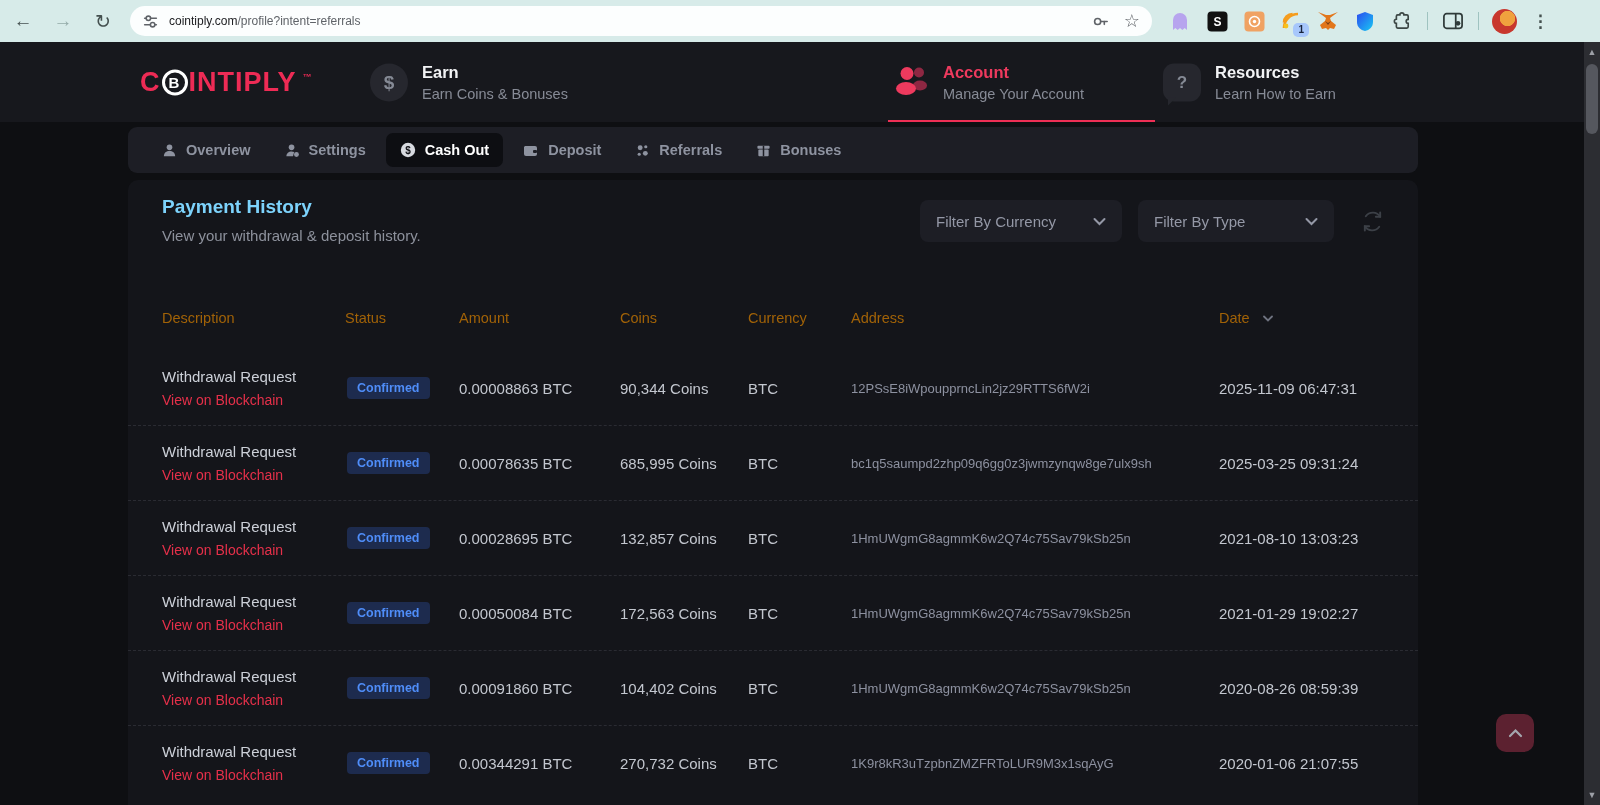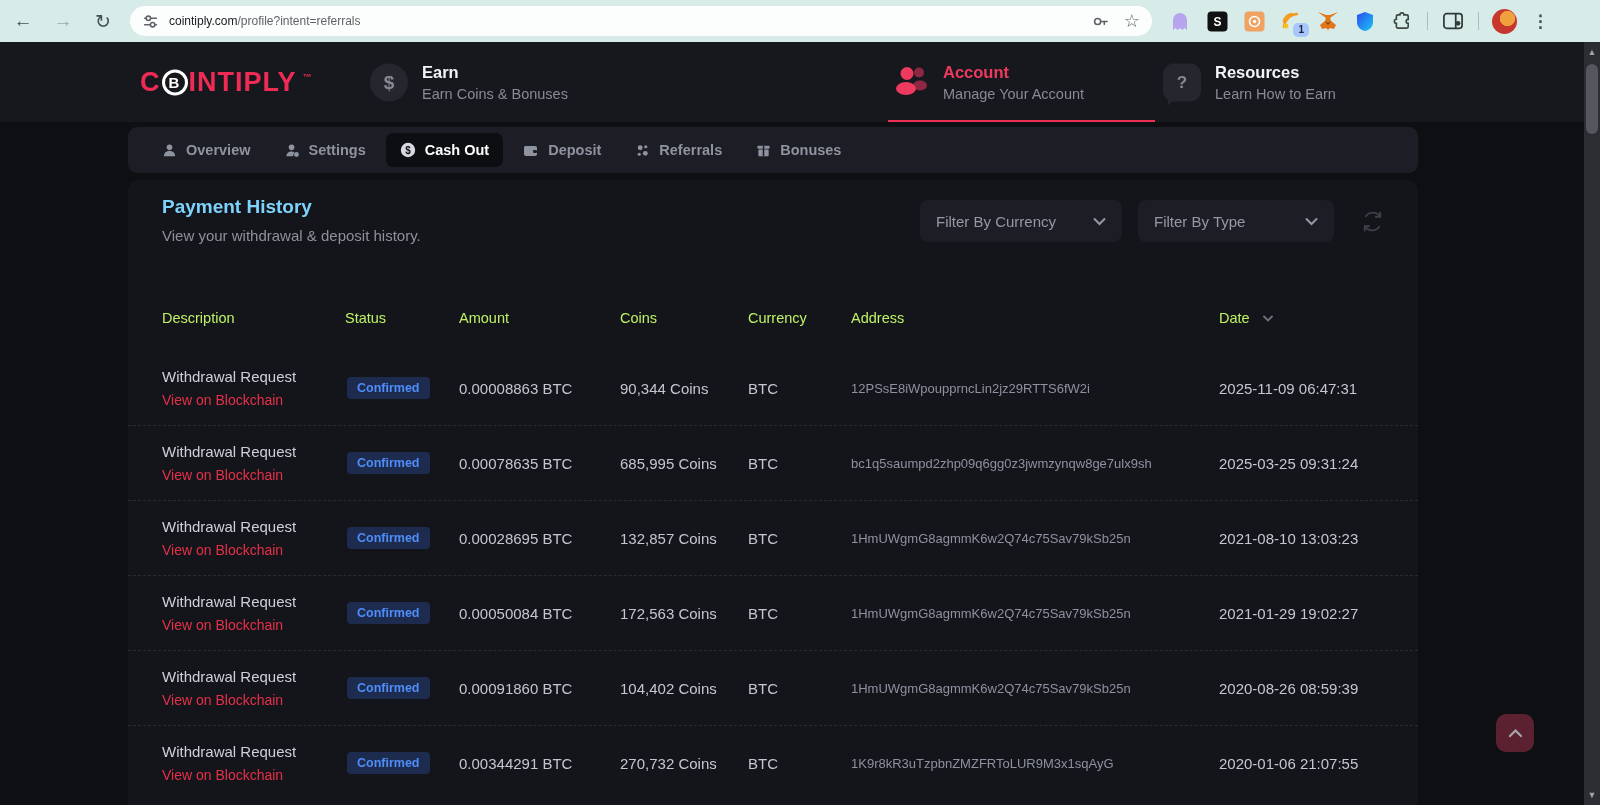--- a/index.html
+++ b/index.html
@@ -62,21 +62,21 @@
   .ph-title { position:absolute; left:34px; top:16px; font-size:19px; font-weight:700; color:#7dd3fc; }
   .ph-sub { position:absolute; left:34px; top:47px; font-size:15px; color:#8d919c; }
   .filter-select { position:absolute; top:20px; height:42px; background:#1d1e25; border-radius:8px;
     display:flex; align-items:center; justify-content:space-between; padding:0 16px;
     color:#9498a6; font-size:15px; }
   .filter-currency { left:792px; width:202px; }
   .filter-type { left:1010px; width:196px; }
   .refresh { position:absolute; left:1233px; top:30px; color:#3c4047; }
 
   
-  .thead-label { position:absolute; top:130px; font-size:14.5px; color:#bef264; }
+  .thead-label { position:absolute; top:130px; font-size:14.5px; color:#a16207; }
   .col-desc { left:34px; } .col-status { left:217px; } .col-amount { left:331px; }
   .col-coins { left:492px; } .col-currency { left:620px; } .col-address { left:723px;text-align:center; }
   .col-date { left:1091px; display:flex; align-items:center; gap:13px; }
   .tbody { position:absolute; top:170px; left:0; width:1290px; }
   .trow { position:relative; height:75px; }
   .trow + .trow { border-top:1px dashed #2a2b32; }
   .cell { position:absolute; top:50%; transform:translateY(-50%); font-size:15px; color:#c3c7cf; white-space:nowrap; }
   .cell.c-desc { left:34px; }
   .cell.c-status { left:219px; }
   .cell.c-amount { left:331px; }

